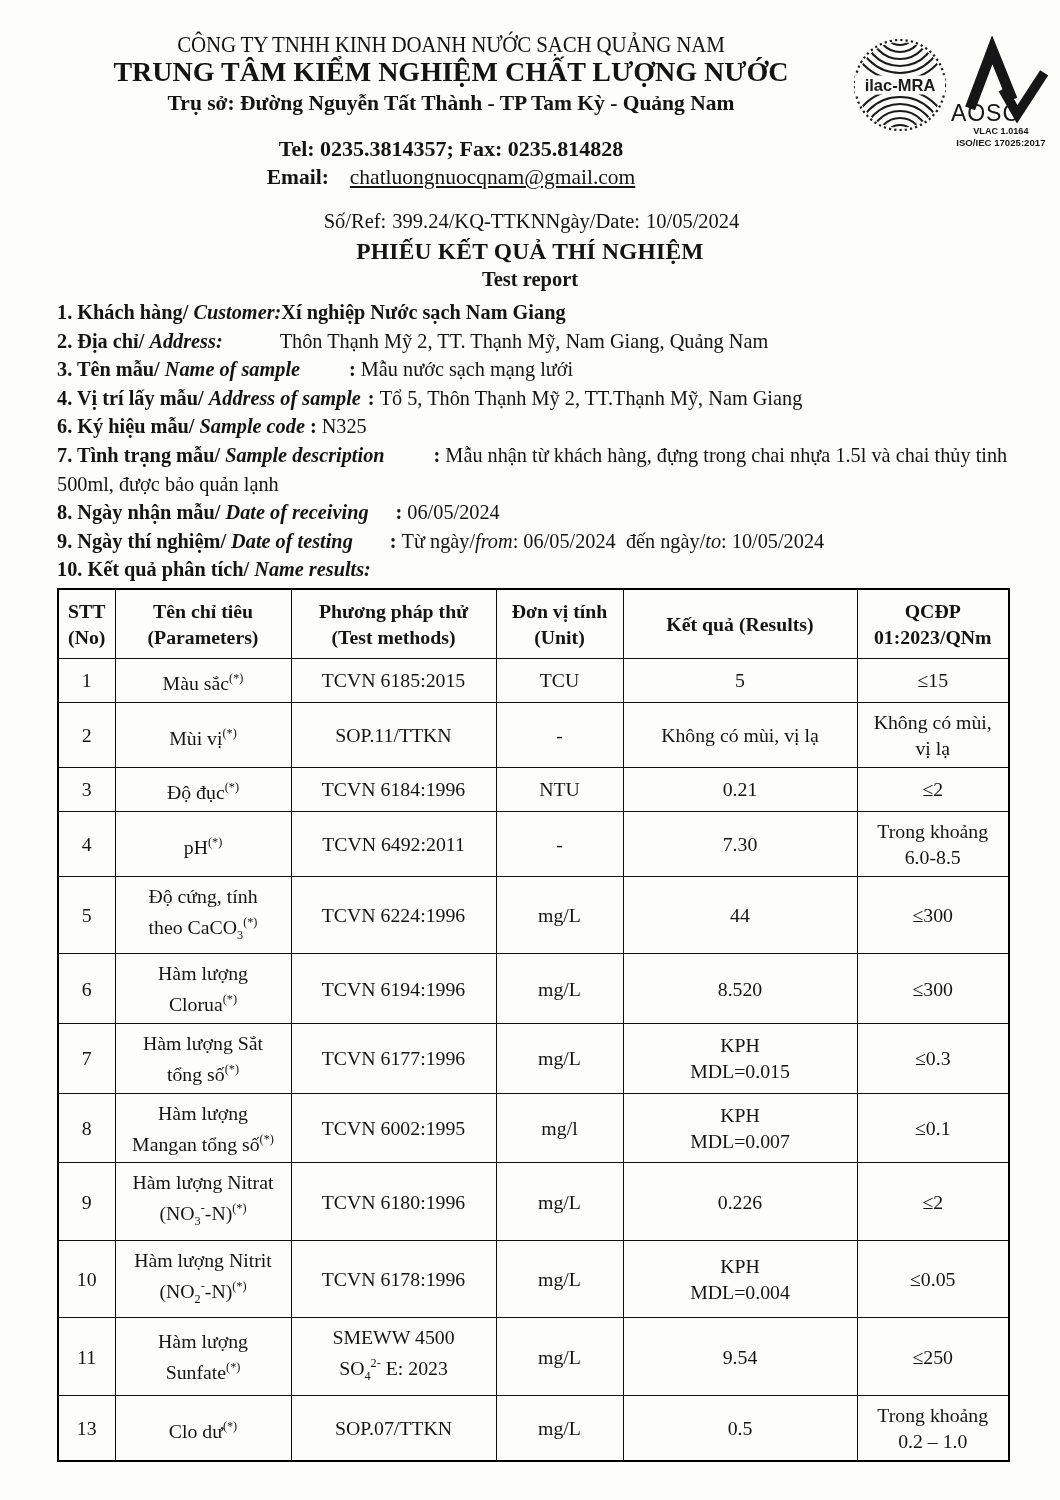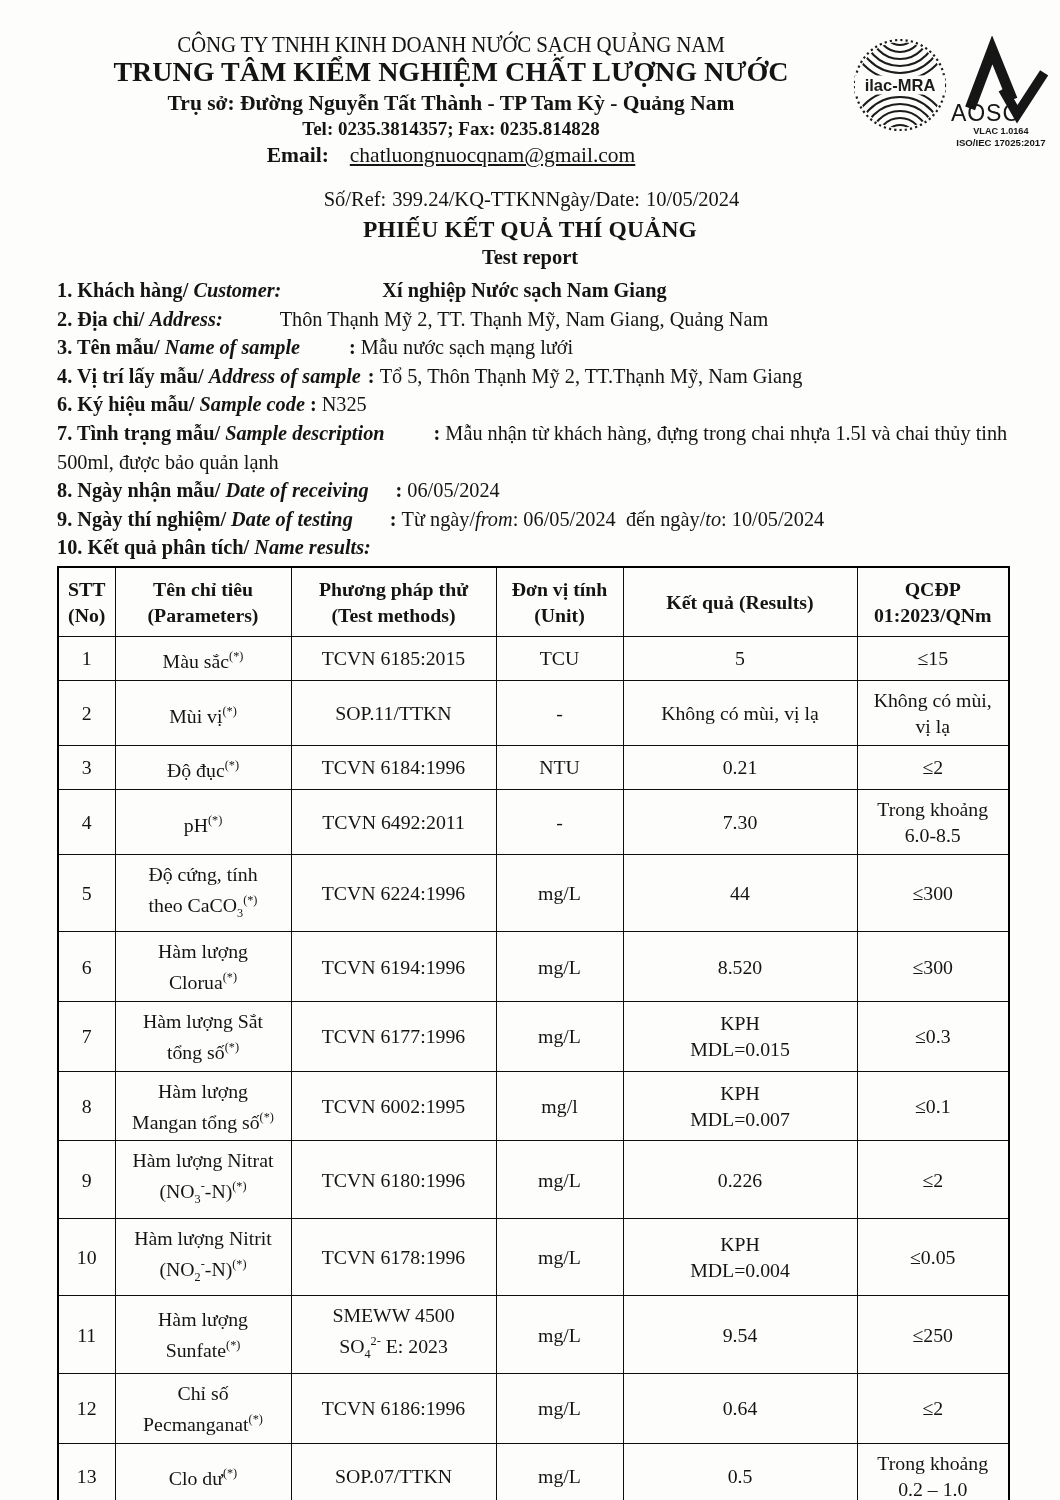--- a/index.html
+++ b/index.html
@@ -8,39 +8,39 @@
     font-family:"Liberation Serif","DejaVu Serif",serif;color:#141414;overflow:hidden;
   }
   
   .header-row{display:flex;align-items:flex-start;padding:28px 12px 0 50px;}
   .stamp-left{flex:0 0 90px;margin-top:10px;}
   .header-center{flex:1;text-align:center;margin-top:2px;padding:0 18px;}
   .company-line{display:inline-block;font-size:21px;white-space:nowrap;
     transform:scaleY(1.14);transform-origin:top;letter-spacing:-0.2px;}
   .center-name{font-size:28px;font-weight:bold;white-space:nowrap;margin-top:1px;}
   .addr-line{font-size:21.5px;font-weight:bold;margin-top:3px;}
-  .tel-line{font-size:19px;font-weight:bold;margin-top:2px;}
+  .tel-line{font-size:22px;font-weight:bold;margin-top:20px;}
   .email-line{font-size:21.5px;margin-top:3px;}
   .email-line .elabel{font-weight:bold;margin-right:21px;}
   .email-line .eval{text-decoration:underline;}
   .logos-right{flex:0 0 196px;display:flex;align-items:flex-start;margin-top:8px;}
   
   .meta-row{display:flex;justify-content:center;padding:20px 50px 0 53px;font-size:20.5px;}
   .meta-row .mlabel{margin-right:6px;}
   
   .doc-title{text-align:center;font-weight:bold;font-size:23.5px;margin-top:5px;letter-spacing:0.2px;}
   .doc-subtitle{text-align:center;font-weight:bold;font-size:20.5px;margin-top:3px;}
   
   .info-items{margin:7px 40px 0 57px;font-size:20.3px;}
   .info-item{margin:0;line-height:28.6px;}
   .info-item .lbl b{font-weight:bold;}
   .info-item .vw{display:inline;}
   .info-item .sep{font-weight:bold;margin-right:5px;}
   .info-item .val.bold{font-weight:bold;}
-  .info-item:nth-of-type(1) .vw{margin-left:101px;text-align:right;}
+  .info-item:nth-of-type(1) .vw{text-align:right;}
   .info-item:nth-of-type(2) .vw{margin-left:57px;}
   .info-item:nth-of-type(3) .vw{margin-left:49px;}
   .info-item:nth-of-type(4) .vw{margin-left:7px;}
   .info-item:nth-of-type(5) .vw{margin-left:5px;}
   .info-item:nth-of-type(6) .vw{margin-left:49px;}
   .info-item:nth-of-type(7) .vw{margin-left:27px;}
   .info-item:nth-of-type(8) .vw{margin-left:37px;}
   .info-item:nth-of-type(9) .vw{margin-left:21px;}
   
   table.results{border-collapse:collapse;table-layout:fixed;margin:4px 0 0 57px;
@@ -105,21 +105,21 @@
         <text x="55" y="113" text-anchor="middle" font-family="Liberation Sans, DejaVu Sans, sans-serif" font-size="10" font-weight="bold" fill="#161616">ISO/IEC 17025:2017</text>
       </svg>
     </div>
   </div>
 
   <div class="meta-row">
     <div><span class="mlabel">Số/Ref:</span><span>399.24/KQ-TTKN</span></div>
     <div><span class="mlabel">Ngày/Date:</span><span>10/05/2024</span></div>
   </div>
 
-  <div class="doc-title">PHIẾU KẾT QUẢ THÍ QUẢNG</div>
+  <div class="doc-title">PHIẾU KẾT QUẢ THÍ NGHIỆM</div>
   <div class="doc-subtitle">Test report</div>
 
   <div class="info-items">
       <p class="info-item"><span class="lbl"><b>1. Khách hàng/</b> <b><i>Customer:</i></b></span><span class="vw"><span class="val bold">Xí nghiệp Nước sạch Nam Giang</span></span></p>
       <p class="info-item"><span class="lbl"><b>2. Địa chỉ/</b> <b><i>Address:</i></b></span><span class="vw"><span class="val">Thôn Thạnh Mỹ 2, TT. Thạnh Mỹ, Nam Giang, Quảng Nam</span></span></p>
       <p class="info-item"><span class="lbl"><b>3. Tên mẫu/</b> <b><i>Name of sample</i></b></span><span class="vw"><span class="sep">:</span><span class="val">Mẫu nước sạch mạng lưới</span></span></p>
       <p class="info-item"><span class="lbl"><b>4. Vị trí lấy mẫu/</b> <b><i>Address of sample</i></b></span><span class="vw"><span class="sep">:</span><span class="val">Tổ 5, Thôn Thạnh Mỹ 2, TT.Thạnh Mỹ, Nam Giang</span></span></p>
       <p class="info-item"><span class="lbl"><b>6. Ký hiệu mẫu/</b> <b><i>Sample code</i></b></span><span class="vw"><span class="sep">:</span><span class="val">N325</span></span></p>
       <p class="info-item"><span class="lbl"><b>7. Tình trạng mẫu/</b> <b><i>Sample description</i></b></span><span class="vw"><span class="sep">:</span><span class="val">Mẫu nhận từ khách hàng, đựng trong chai nhựa 1.5l và chai thủy tinh 500ml, được bảo quản lạnh</span></span></p>
       <p class="info-item"><span class="lbl"><b>8. Ngày nhận mẫu/</b> <b><i>Date of receiving</i></b></span><span class="vw"><span class="sep">:</span><span class="val">06/05/2024</span></span></p>
@@ -229,28 +229,20 @@
         </tr>
         <tr>
           <td>11</td>
           <td>Hàm lượng<br>Sunfate<sup>(*)</sup></td>
           <td>SMEWW 4500<br>SO<sub>4</sub><sup>2-</sup> E: 2023</td>
           <td>mg/L</td>
           <td>9.54</td>
           <td>≤250</td>
         </tr>
         <tr>
-          <td>12</td>
-          <td>Chỉ số<br>Pecmanganat<sup>(*)</sup></td>
-          <td>TCVN 6186:1996</td>
-          <td>mg/L</td>
-          <td>0.64</td>
-          <td>≤2</td>
-        </tr>
-        <tr>
           <td>13</td>
           <td>Clo dư<sup>(*)</sup></td>
           <td>SOP.07/TTKN</td>
           <td>mg/L</td>
           <td>0.5</td>
           <td>Trong khoảng<br>0.2 – 1.0</td>
         </tr>
       </tbody>
   </table>
 

